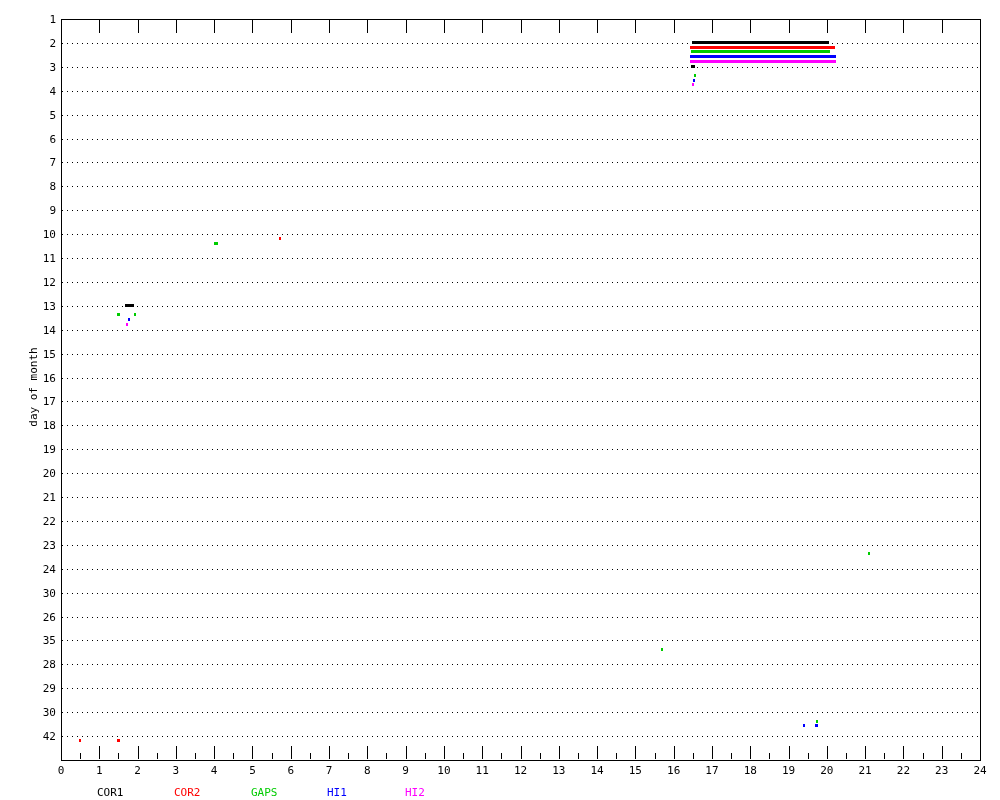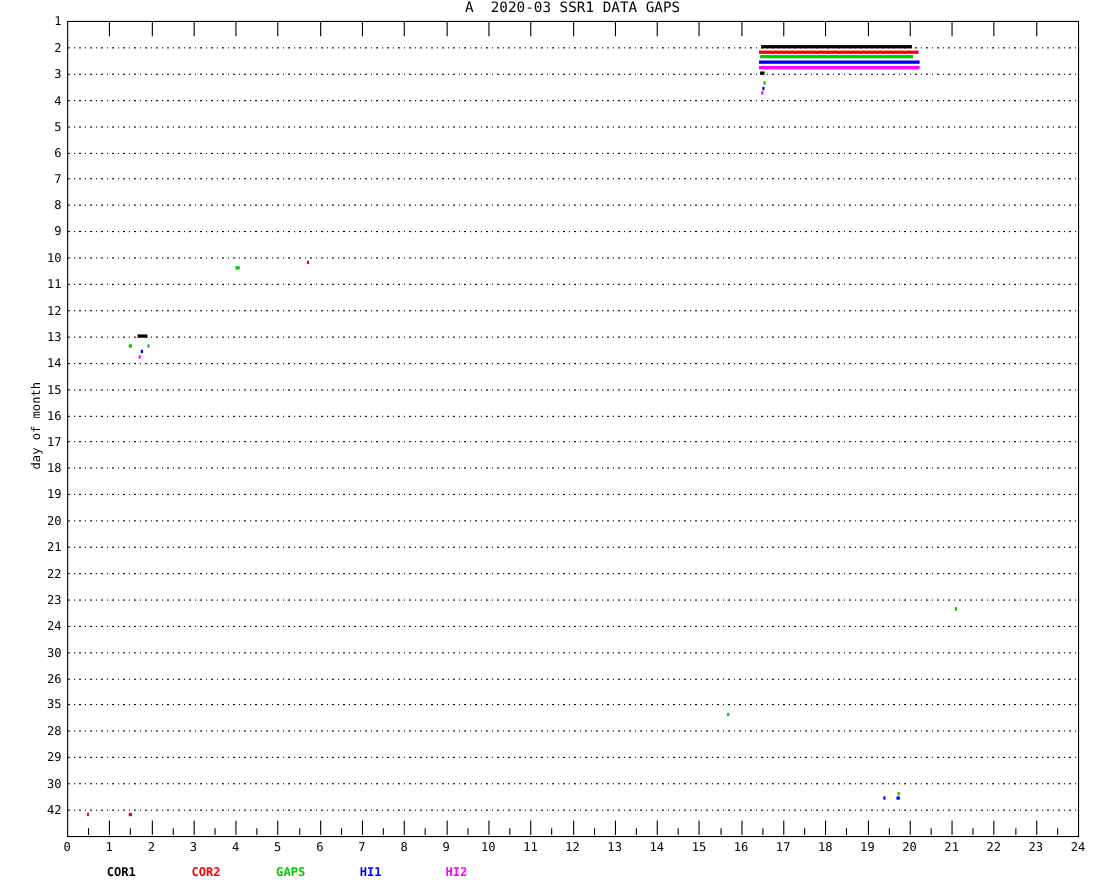--- a/index.html
+++ b/index.html
@@ -11,27 +11,26 @@
          border:1px solid #000;box-sizing:content-box;}
   .grid{position:absolute;height:1px;
         background-image:repeating-linear-gradient(to right,#000 0,#000 1.4px,transparent 1.4px,transparent 5px);}
   .tick{position:absolute;width:1px;background:#000;}
   .xlab{position:absolute;width:30px;text-align:center;font-size:11px;}
   .ylab{position:absolute;width:22px;text-align:right;font-size:11px;}
   .axis-x-label{position:absolute;left:61px;top:777px;width:919px;text-align:center;font-size:11px;}
   .axis-y-label{position:absolute;left:33px;top:387px;transform:translate(-50%,-50%) rotate(-90deg);
                 white-space:nowrap;font-size:11px;}
   .mark{position:absolute;}
-  .legend-item{position:absolute;top:786px;font-size:11px;font-weight:bold;white-space:pre;}
+  .legend-item{position:absolute;top:786px;font-size:11px;font-weight:normal;white-space:pre;}
 </style>
 </head>
 <body>
 
 <div id="canvas">
-  <div class="title">A  2020-03 SSR1 DATA GAPS</div>
   <div class="frame"></div>
   <div id="layer">
       <div class="grid" style="left: 62px; top: 42.9032px; width: 917px;"></div>
       <div class="grid" style="left: 62px; top: 66.8065px; width: 917px;"></div>
       <div class="grid" style="left: 62px; top: 90.7097px; width: 917px;"></div>
       <div class="grid" style="left: 62px; top: 114.613px; width: 917px;"></div>
       <div class="grid" style="left: 62px; top: 138.516px; width: 917px;"></div>
       <div class="grid" style="left: 62px; top: 162.419px; width: 917px;"></div>
       <div class="grid" style="left: 62px; top: 186.323px; width: 917px;"></div>
       <div class="grid" style="left: 62px; top: 210.226px; width: 917px;"></div>

